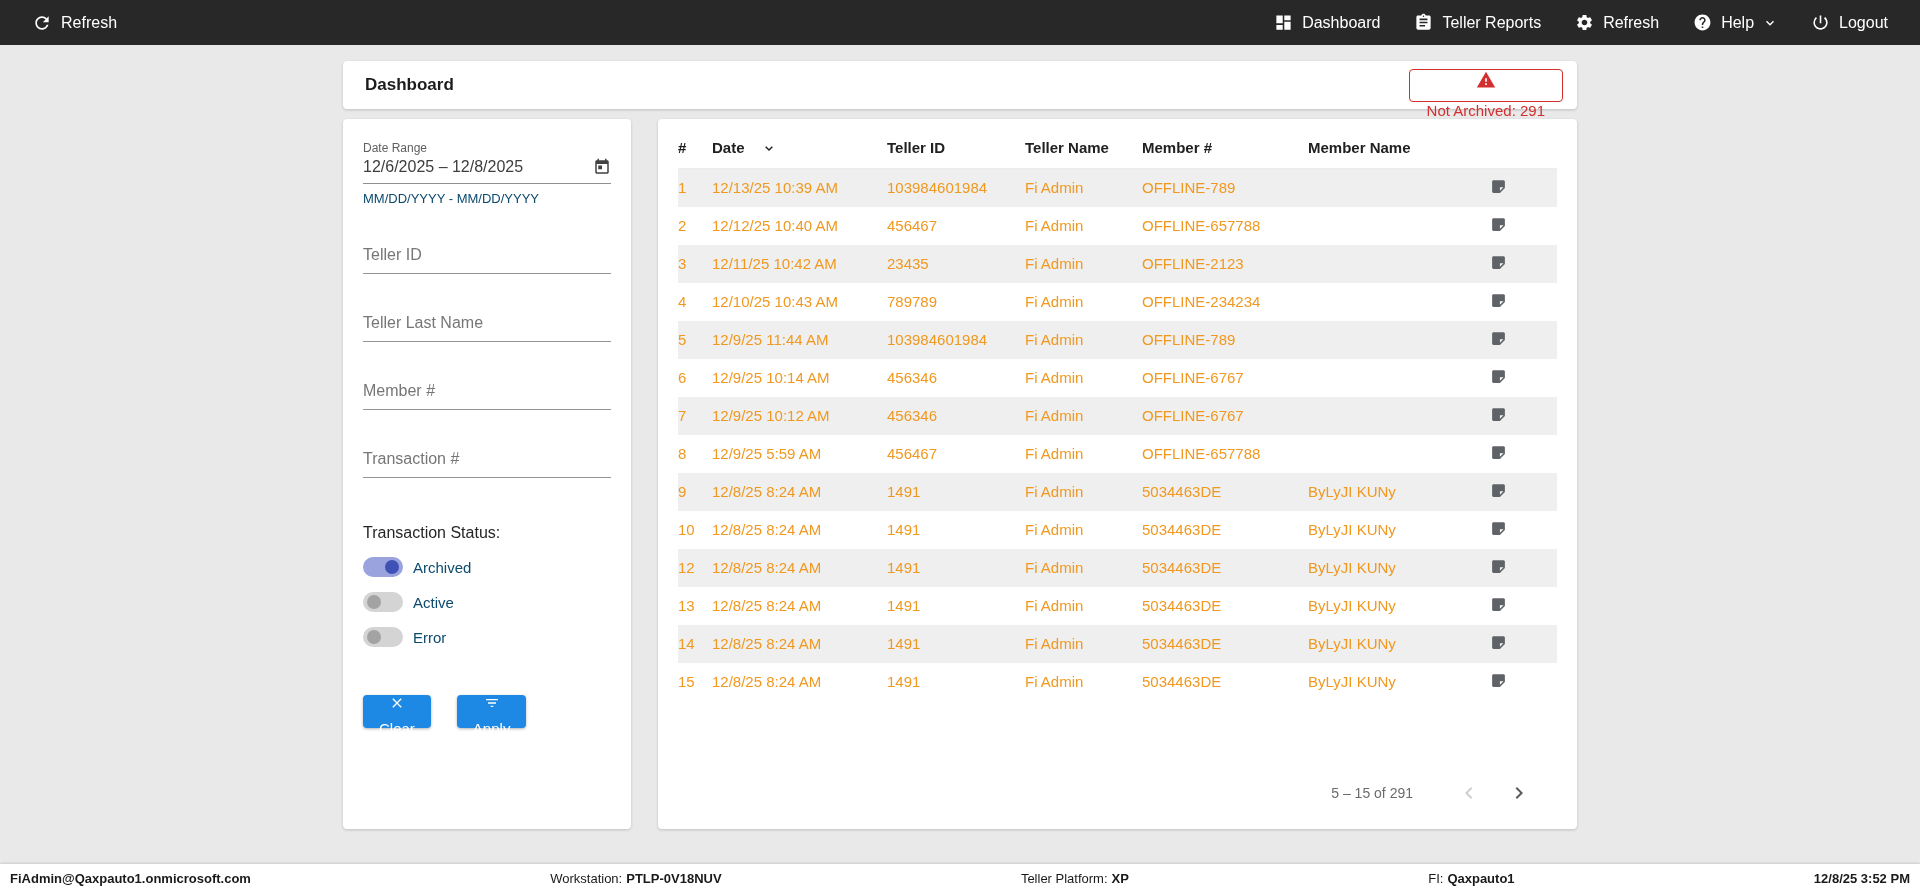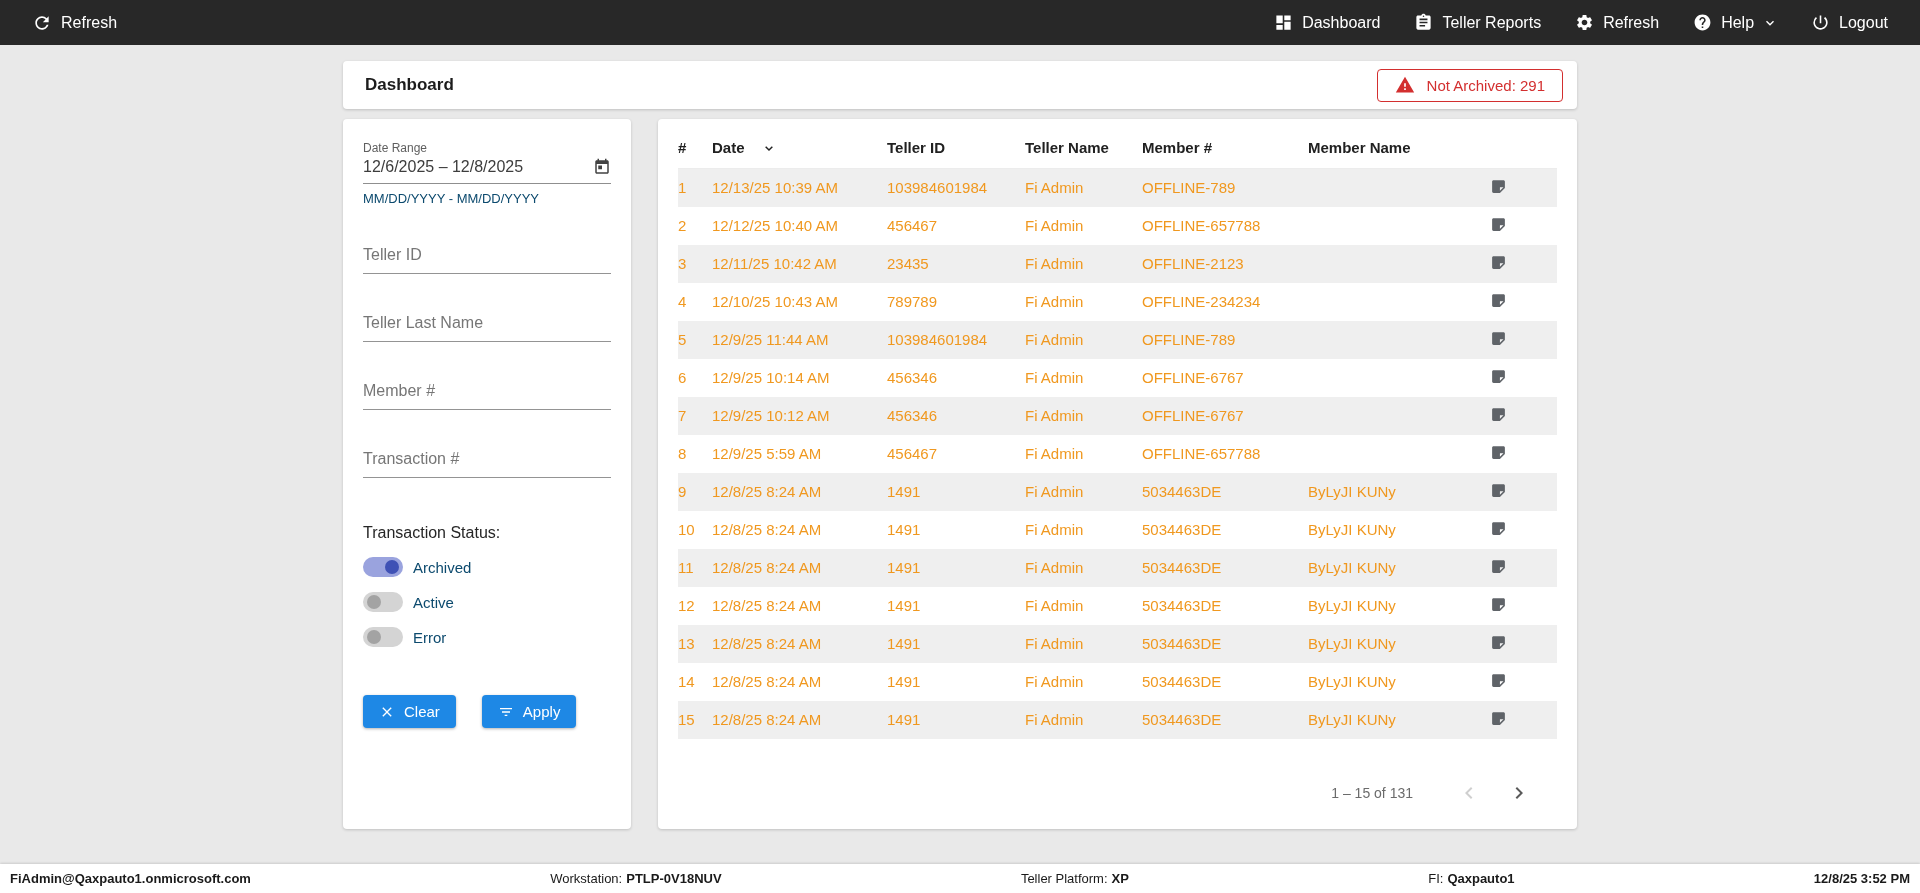--- a/index.html
+++ b/index.html
@@ -33,21 +33,21 @@
     background: #fff; border-radius: 4px;
     box-shadow: 0 1px 3px rgba(0,0,0,0.18);
     height: 48px; display: flex; align-items: center; justify-content: space-between;
     padding: 0 14px 0 22px;
   }
   .page-title { font-size: 17px; font-weight: bold; color: #1c1c1c; }
   .badge {
     display: flex; align-items: center; gap: 12px;
     border: 1px solid #d32f2f; border-radius: 4px;
     height: 33px; padding: 0 17px;
-    color: #d32f2f; font-size: 15px; background: #fff;
+    color: #d32f2f; font-size: 15px; background: #fff; flex-direction: column;
   }
 
   .main-row { display: flex; gap: 27px; margin-top: 10px; height: 710px; }
 
   
   .filter-card {
     width: 288px; flex: 0 0 288px; background: #fff; border-radius: 4px;
     box-shadow: 0 1px 3px rgba(0,0,0,0.18);
     padding: 22px 20px;
   }
@@ -83,20 +83,21 @@
   .switch.on { background: #9aa3de; }
   .switch.on .knob { left: auto; right: 4px; background: #3f51b5; }
 
   .btn-row { display: flex; gap: 26px; margin-top: 48px; }
   .btn {
     display: flex; align-items: center; gap: 9px;
     background: #1e88e5; color: #fff; border: none; border-radius: 4px;
     height: 33px; padding: 0 16px; font-size: 15px; cursor: pointer;
     font-family: "Liberation Sans", sans-serif;
     box-shadow: 0 1px 3px rgba(0,0,0,0.3);
+    flex-direction: column;
   }
 
   
   .table-card {
     flex: 1 1 auto; background: #fff; border-radius: 4px;
     box-shadow: 0 1px 3px rgba(0,0,0,0.18);
     padding: 10px 20px 0; display: flex; flex-direction: column;
   }
   table { border-collapse: collapse; width: 100%; table-layout: fixed; }
   thead th {
@@ -451,35 +452,20 @@
     <td>ByLyJI KUNy</td>
     <td class="col-icon-cell">
       <span class="note-btn">
         <svg width="17" height="17" viewBox="0 0 24 24" fill="#5f6368">
                         <path d="M19 3H5c-1.1 0-2 .9-2 2v14c0 1.1.9 2 2 2h9l7-7V5c0-1.1-.9-2-2-2zm-5 15v-4.5c0-.28.22-.5.5-.5H19l-5 5z"></path>
                       </svg>
       </span>
     </td>
   </tr>
                 <tr>
-    <td>11</td>
-    <td>12/8/25 8:24 AM</td>
-    <td>1491</td>
-    <td>Fi Admin</td>
-    <td>5034463DE</td>
-    <td>ByLyJI KUNy</td>
-    <td class="col-icon-cell">
-      <span class="note-btn">
-        <svg width="17" height="17" viewBox="0 0 24 24" fill="#5f6368">
-                        <path d="M19 3H5c-1.1 0-2 .9-2 2v14c0 1.1.9 2 2 2h9l7-7V5c0-1.1-.9-2-2-2zm-5 15v-4.5c0-.28.22-.5.5-.5H19l-5 5z"></path>
-                      </svg>
-      </span>
-    </td>
-  </tr>
-                <tr>
     <td>12</td>
     <td>12/8/25 8:24 AM</td>
     <td>1491</td>
     <td>Fi Admin</td>
     <td>5034463DE</td>
     <td>ByLyJI KUNy</td>
     <td class="col-icon-cell">
       <span class="note-btn">
         <svg width="17" height="17" viewBox="0 0 24 24" fill="#5f6368">
                         <path d="M19 3H5c-1.1 0-2 .9-2 2v14c0 1.1.9 2 2 2h9l7-7V5c0-1.1-.9-2-2-2zm-5 15v-4.5c0-.28.22-.5.5-.5H19l-5 5z"></path>
@@ -529,21 +515,21 @@
         <svg width="17" height="17" viewBox="0 0 24 24" fill="#5f6368">
                         <path d="M19 3H5c-1.1 0-2 .9-2 2v14c0 1.1.9 2 2 2h9l7-7V5c0-1.1-.9-2-2-2zm-5 15v-4.5c0-.28.22-.5.5-.5H19l-5 5z"></path>
                       </svg>
       </span>
     </td>
   </tr>
               </tbody>
           </table>
 
           <div class="pagination">
-            <span class="pag-text">1 – 15 of 131</span>
+            <span class="pag-text">5 – 15 of 291</span>
             <span class="pag-chev disabled">
               <svg width="24" height="24" viewBox="0 0 24 24" fill="currentColor">
                   <path d="M15.41 7.41 14 6l-6 6 6 6 1.41-1.41L10.83 12z"></path>
                 </svg>
             </span>
             <span class="pag-chev enabled">
               <svg width="24" height="24" viewBox="0 0 24 24" fill="currentColor">
                   <path d="M10 6 8.59 7.41 13.17 12l-4.58 4.59L10 18l6-6z"></path>
                 </svg>
             </span>

